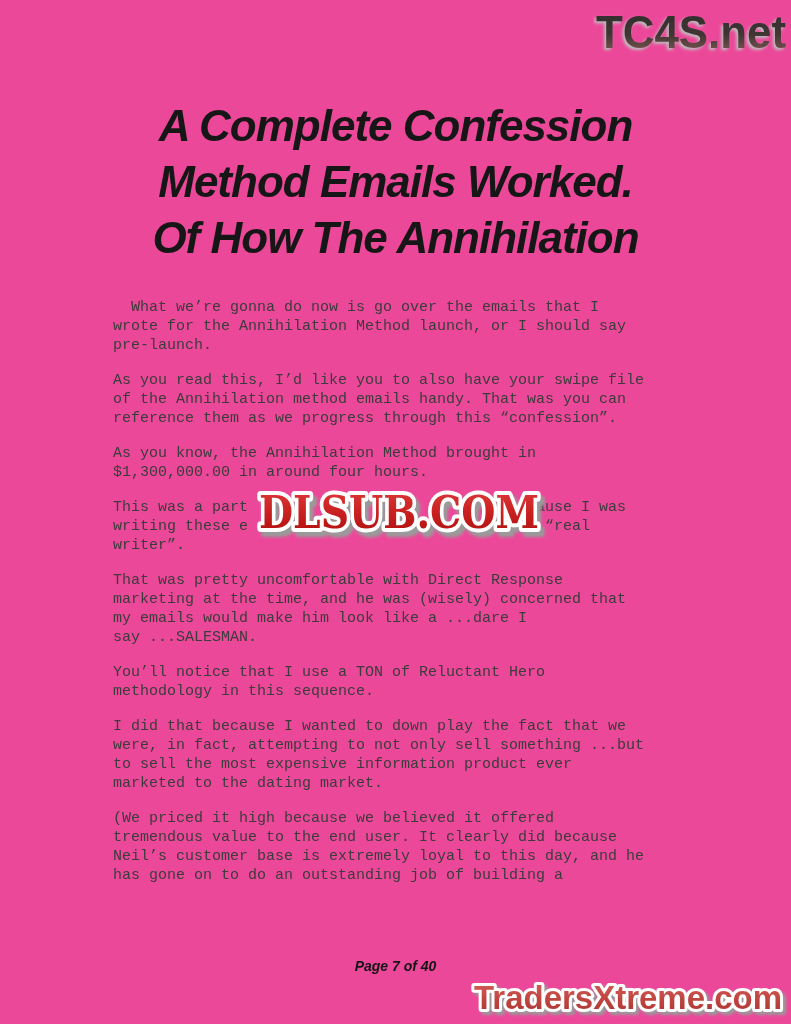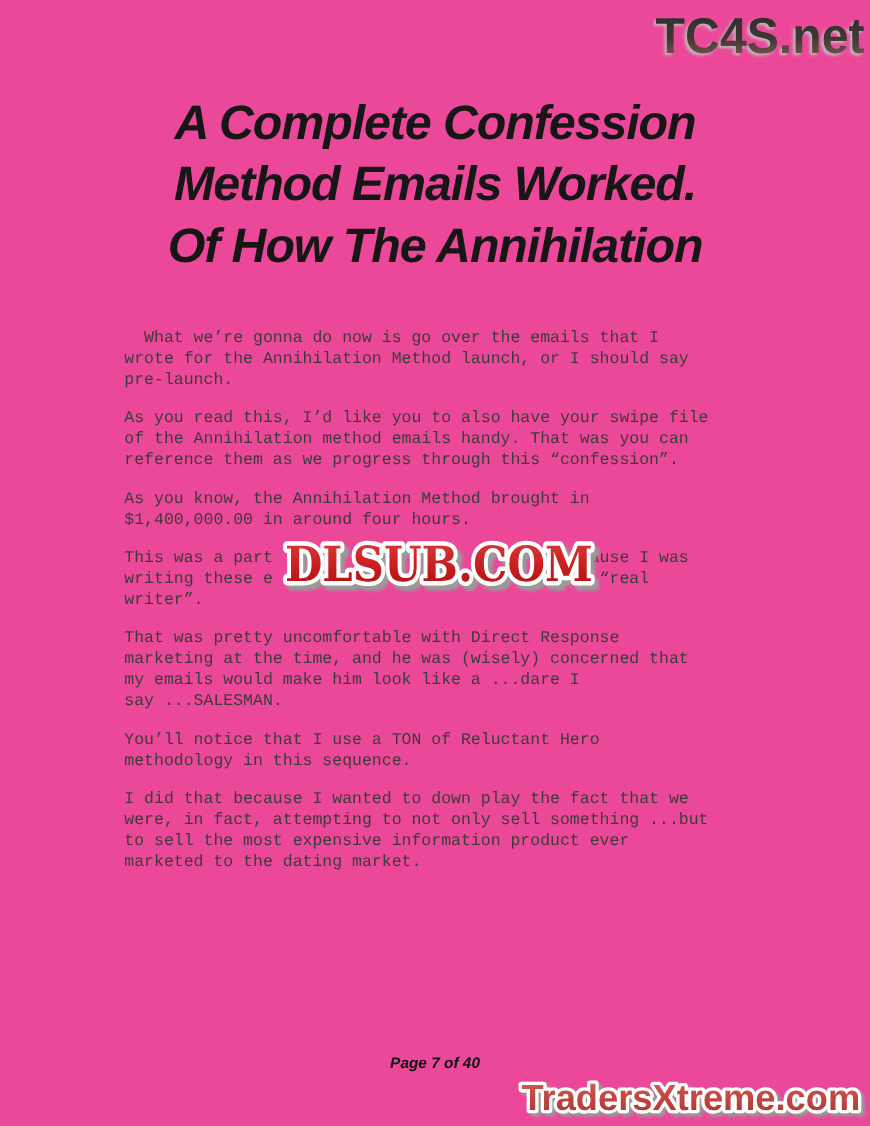--- a/index.html
+++ b/index.html
@@ -19,21 +19,21 @@
   .brand-top {
     position: absolute;
     top: 4px; right: 3px;
     width: 195px; height: 54px;
   }
 
   
   .title {
     position: absolute;
     top: 84px; left: 0; right: 0;
-    margin: 0;
+    margin: 14px;
     text-align: center;
     font-family: "Liberation Sans", sans-serif;
     font-weight: bold;
     font-style: italic;
     font-size: 44px;
     line-height: 56px;
     letter-spacing: -1px;
     color: #161616;
   }
   .title-line { display: block; }
@@ -112,34 +112,38 @@
   </h1>
 
   <div class="body-text">
       <pre class="para">  What we’re gonna do now is go over the emails that I
 wrote for the Annihilation Method launch, or I should say
 pre-launch.</pre>
       <pre class="para">As you read this, I’d like you to also have your swipe file
 of the Annihilation method emails handy. That was you can
 reference them as we progress through this “confession”.</pre>
       <pre class="para">As you know, the Annihilation Method brought in
-$1,400,000.00 in around four hours.</pre>
+$1,300,000.00 in around four hours.</pre>
       <pre class="para">This was a part                               cause I was
 writing these e                               a “real
 writer”.</pre>
       <pre class="para">That was pretty uncomfortable with Direct Response
 marketing at the time, and he was (wisely) concerned that
 my emails would make him look like a ...dare I
 say ...SALESMAN.</pre>
       <pre class="para">You’ll notice that I use a TON of Reluctant Hero
 methodology in this sequence.</pre>
       <pre class="para">I did that because I wanted to down play the fact that we
 were, in fact, attempting to not only sell something ...but
 to sell the most expensive information product ever
 marketed to the dating market.</pre>
+      <pre class="para">(We priced it high because we believed it offered
+tremendous value to the end user. It clearly did because
+Neil’s customer base is extremely loyal to this day, and he
+has gone on to do an outstanding job of building a</pre>
     </div>
 
   <div class="watermark">
     <svg width="300" height="70" viewBox="0 0 300 70">
       <defs>
         <linearGradient id="g-dl" x1="0" y1="0" x2="0" y2="1">
           <stop offset="0" stop-color="#dd3c3c"></stop>
           <stop offset="0.45" stop-color="#cc2222"></stop>
           <stop offset="1" stop-color="#ac0e0e"></stop>
         </linearGradient>

